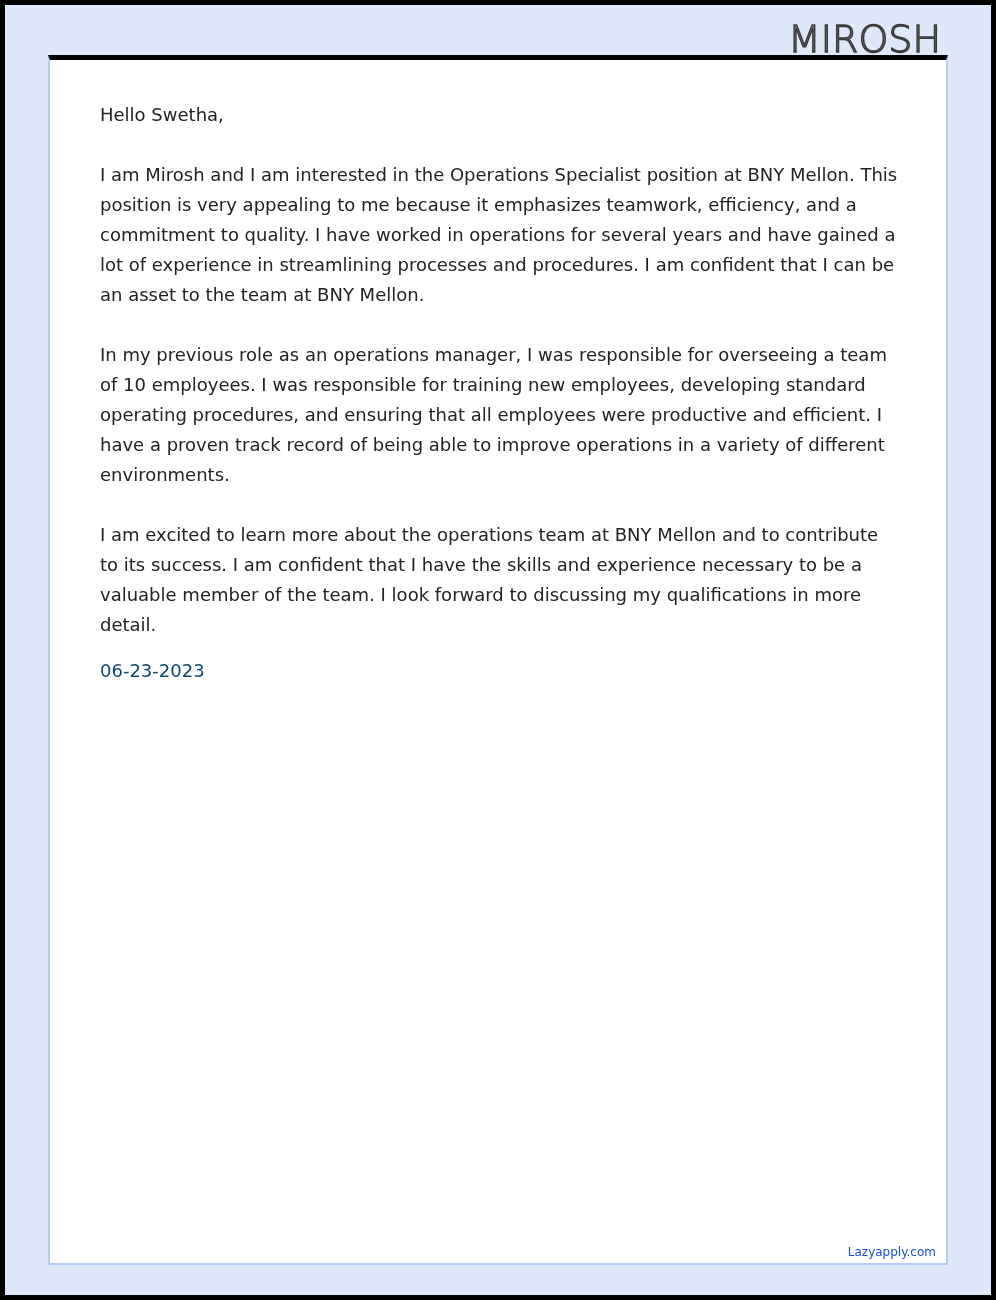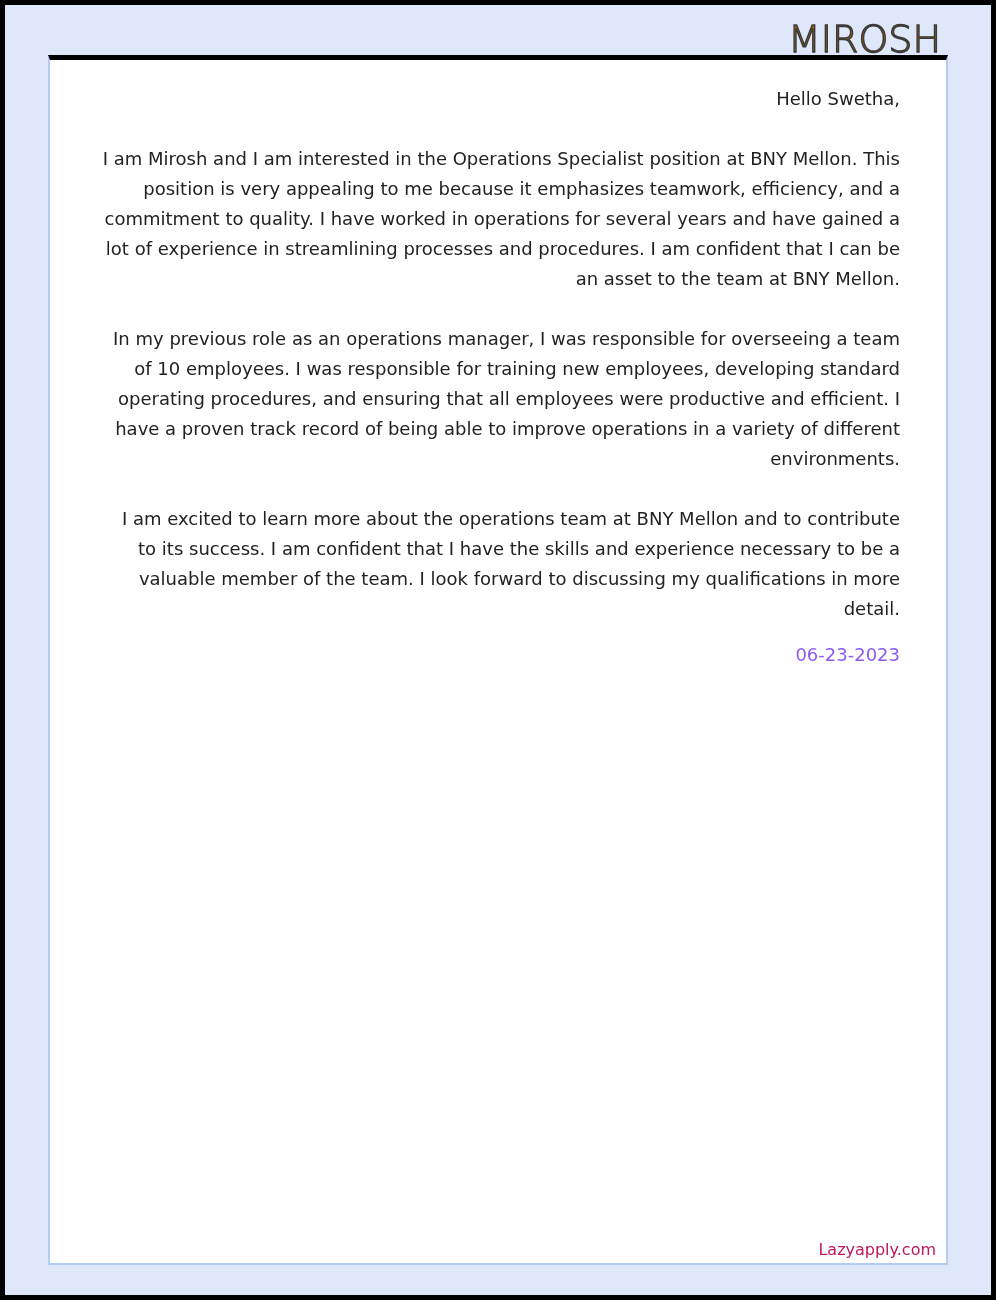--- a/index.html
+++ b/index.html
@@ -6,43 +6,43 @@
   body {
     width: 996px; height: 1300px; box-sizing: border-box;
     border: 5px solid #000; background: #dfe8fb;
     position: relative; overflow: hidden;
     font-family: "DejaVu Sans", sans-serif;
   }
   .brand {
     position: absolute; right: 50px; top: 12px;
     font-family: "DejaVu Sans", sans-serif;
     font-size: 38px; font-weight: 300; letter-spacing: 0px;
-    color: #a16207;
+    color: #737373;
     -webkit-text-stroke: 1.4px #3a3a3a;
     line-height: 44px;
   }
   .page {
     position: absolute; left: 43px; top: 50px;
     width: 896px; height: 1203px;
     background: #fff;
     border-top: 5px solid #000;
     border-left: 2px solid #b4ccf3;
     border-right: 2px solid #b4ccf3;
     border-bottom: 2px solid #b4ccf3;
   }
   .content {
-    position: absolute; left: 50px; top: 24px; width: 800px;
-    font-size: 18px; line-height: 30px; color: #222; text-align: right;
+    position: absolute; left: 50px; top: 40px; width: 800px;
+    font-size: 18px; line-height: 30px; color: #222;
   }
   .content p { margin: 0 0 30px 0; }
   .content p.last { margin-bottom: 16px; }
-  .date { color: #8b5cf6; font-size: 18px; line-height: 30px; }
+  .date { color: #0c4a6e; font-size: 18px; line-height: 30px; }
   .footer {
     position: absolute; right: 10px; bottom: 4px;
-    font-size: 16px; color: #be185d;
+    font-size: 12px; color: #1d4ed8;
   }
 </style>
 </head>
 <body>
 
 <div class="brand">MIROSH</div>
 
 <div class="page">
   <div class="content">
     <p>Hello Swetha,</p>

